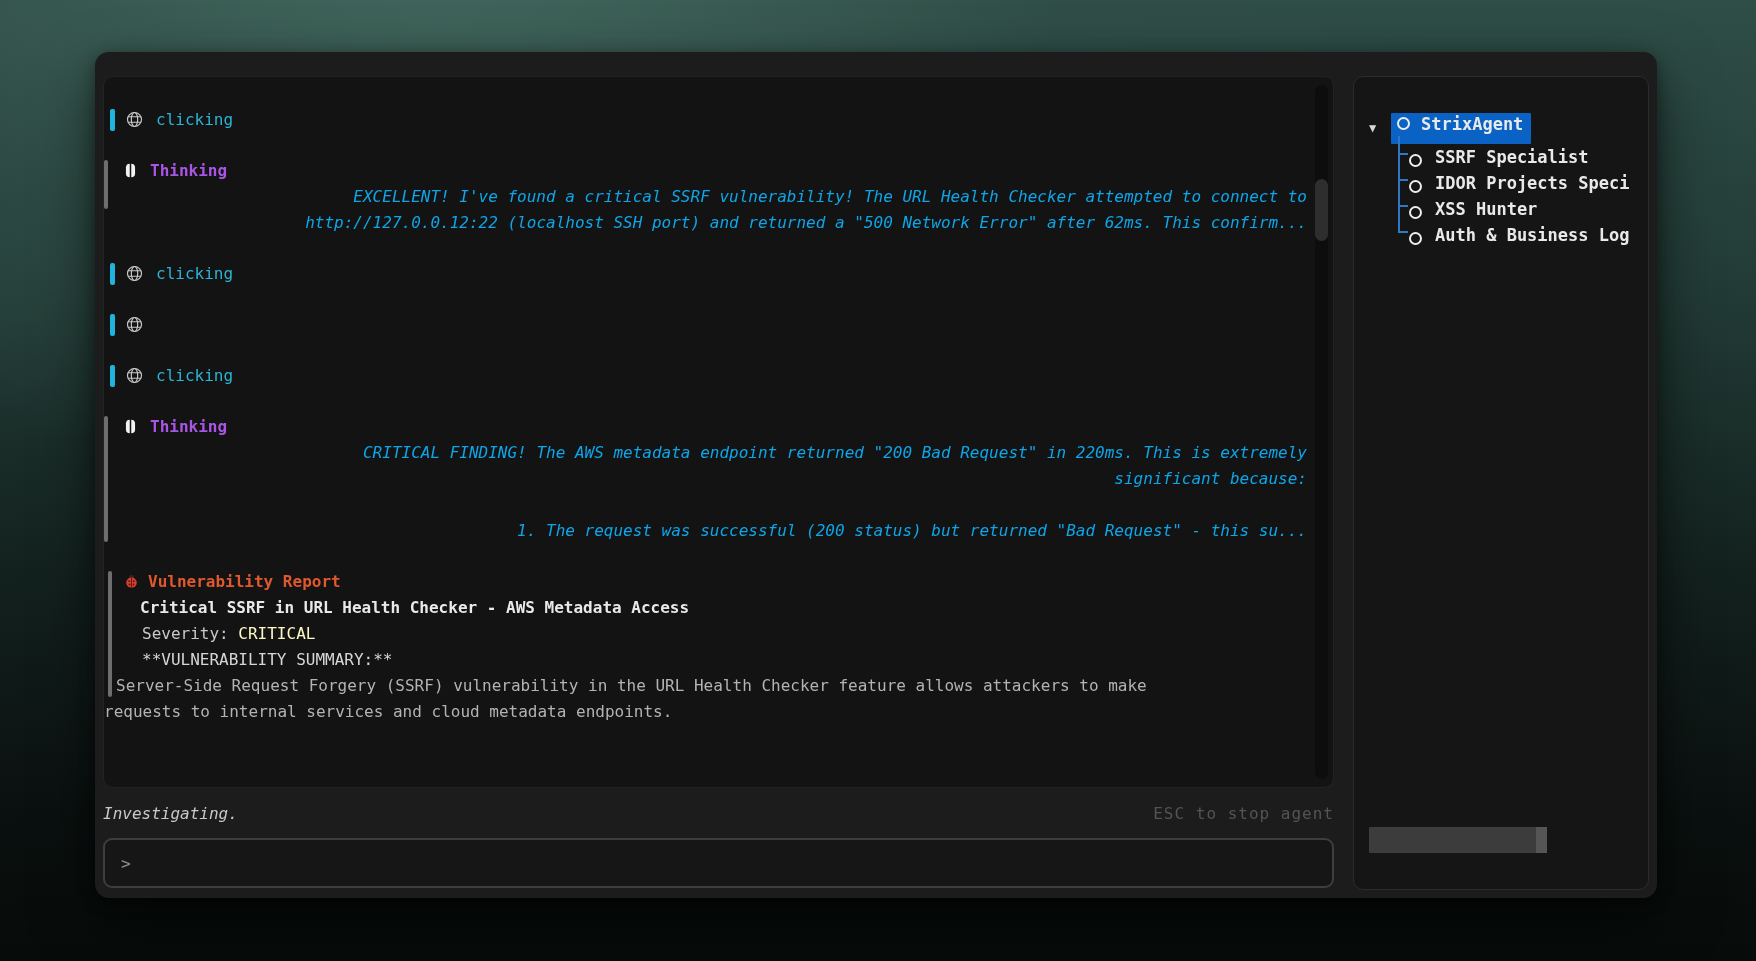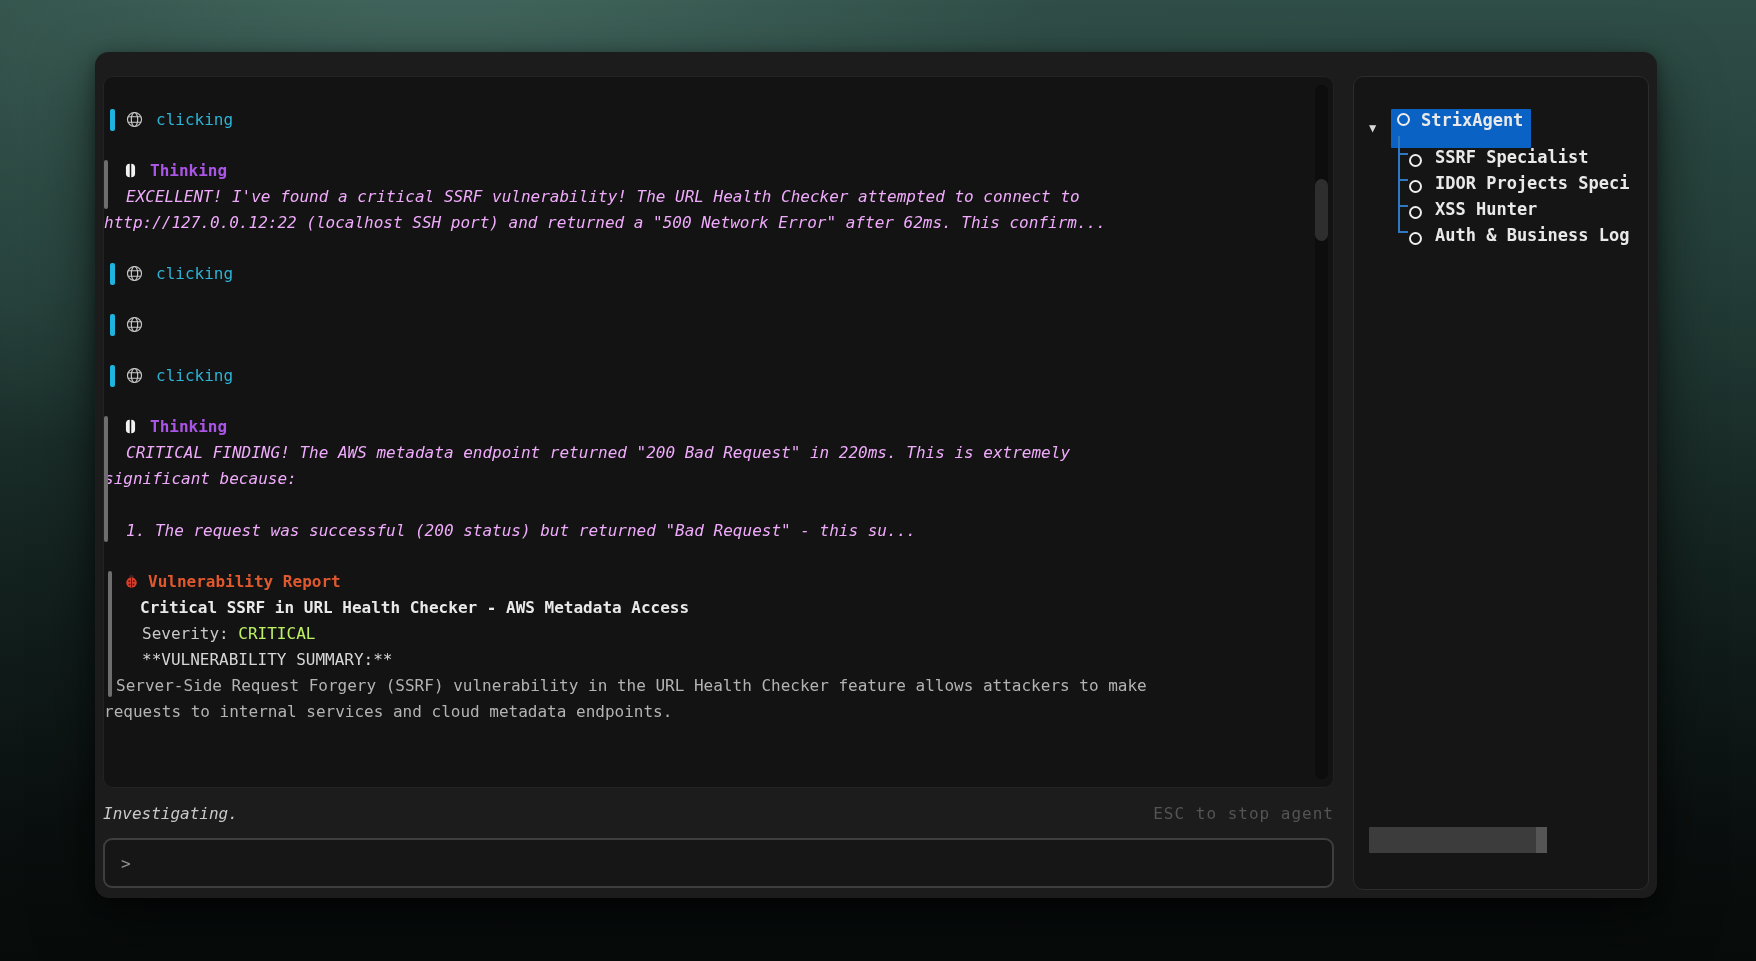--- a/index.html
+++ b/index.html
@@ -26,32 +26,32 @@
   .accent-bar { position:absolute; width:5px; border-radius:2px; }
   .bar-cyan { background:#1fb4dd; left:6px; top:2px; height:22px; }
   .bar-gray { background:#6e6e6e; width:4px; }
   .tool-row { height:26px; margin-bottom:25px; }
   .tool-row .icon-globe { position:absolute; left:22px; top:4px; }
   .tool-label { position:absolute; left:52px; top:0; line-height:26px; font-size:16px; color:#2cb3d6; }
   .think-block { margin-bottom:25px; }
   .think-head { height:26px; position:relative; }
   .think-head .icon-brain { position:absolute; left:18px; top:4px; }
   .think-title { position:absolute; left:46px; line-height:26px; font-size:16px; font-weight:bold; color:#aa55e6; }
-  .tline { min-height:26px; line-height:26px; font-size:16px; font-style:italic; color:#f0abfc; white-space:pre-wrap; }
+  .tline { min-height:26px; line-height:26px; font-size:16px; font-style:italic; color:#0ea5e9; white-space:pre-wrap;text-align:right; }
   .tline.indent { padding-left:22px; }
   .blankline { height:26px; }
   
   .vuln-block { position:relative; margin-bottom:25px; }
   .vuln-title-row { height:26px; position:relative; }
   .vuln-title-row .icon-bug { position:absolute; left:20px; top:5px; }
   .vuln-title { position:absolute; left:44px; line-height:26px; font-size:16px; font-weight:bold; color:#e0592e; }
   .vline { height:26px; line-height:26px; font-size:16px; white-space:pre-wrap; }
   .v-heading { padding-left:36px; font-weight:bold; color:#e9e9e9; }
   .v-sev { padding-left:38px; color:#c9c9c9; }
-  .v-sev .sev-value { color:#bef264; }
+  .v-sev .sev-value { color:#fef9c3; }
   .v-summary { padding-left:38px; color:#d6d6d6; }
   .v-body { color:#b3b3b3; height:auto; min-height:26px; }
   .v-body.first { padding-left:12px; }
   
   .scrollbar { position:absolute; right:5px; top:8px; bottom:8px; width:13px; background:#0d0d0d; border-radius:7px; }
   .scroll-thumb { position:absolute; left:0; top:94px; width:13px; height:62px; background:#2e2e2e; border-radius:7px; }
   
   .status-row { position:absolute; left:8px; top:752px; width:1231px; display:flex; justify-content:space-between; }
   .status-text { font-size:16px; font-style:italic; color:#c9c9c9; }
   .esc-hint { font-size:16px; color:#545454; letter-spacing:1px; }
@@ -64,21 +64,21 @@
   .cmd-input { flex:1; background:transparent; border:none; outline:none; color:#d0d0d0; font:16px "DejaVu Sans Mono", monospace; }
   
   .sidebar {
     position:absolute; left:1258px; top:24px; width:296px; height:814px;
     background:#151515; border:1px solid #2c2c2c; border-radius:10px; overflow:hidden;
   }
   .tree { padding-top:38px; font-size:17px; font-weight:bold; color:#e9e9e9; }
   .tree-row { height:26px; display:flex; align-items:center; }
   .root-row { padding-left:15px; }
   .caret { color:#d8d8d8; font-size:12px; width:22px; }
-  .root-highlight { display:inline-flex; align-items:center; background:#0a63c4; padding:1px 8px 18px 6px; border-radius:1px; }
+  .root-highlight { display:inline-flex; align-items:center; background:#0a63c4; padding:1px 8px 10px 6px; border-radius:1px; }
   .circle { width:13px; height:13px; border:2.5px solid #ededed; border-radius:50%; flex:0 0 auto; }
   .root-highlight .circle { margin-right:11px; }
   .tree-children { position:relative; }
   .v-conn { position:absolute; left:44px; top:-5px; width:2px; height:97px; background:#2f78c2; }
   .child-row { position:relative; padding-left:55px;align-items:flex-end; }
   .h-stub { position:absolute; left:45px; top:12px; width:9px; height:2px; background:#2f78c2; }
   .child-row .circle { margin-right:13px; }
   .child-label { white-space:nowrap; }
   .side-bar-widget { position:absolute; left:15px; top:750px; width:178px; height:26px; background:#3c3c3c; border-radius:1px; }
   .side-bar-widget .cap { position:absolute; right:0; top:0; width:11px; height:26px; background:#555; }

